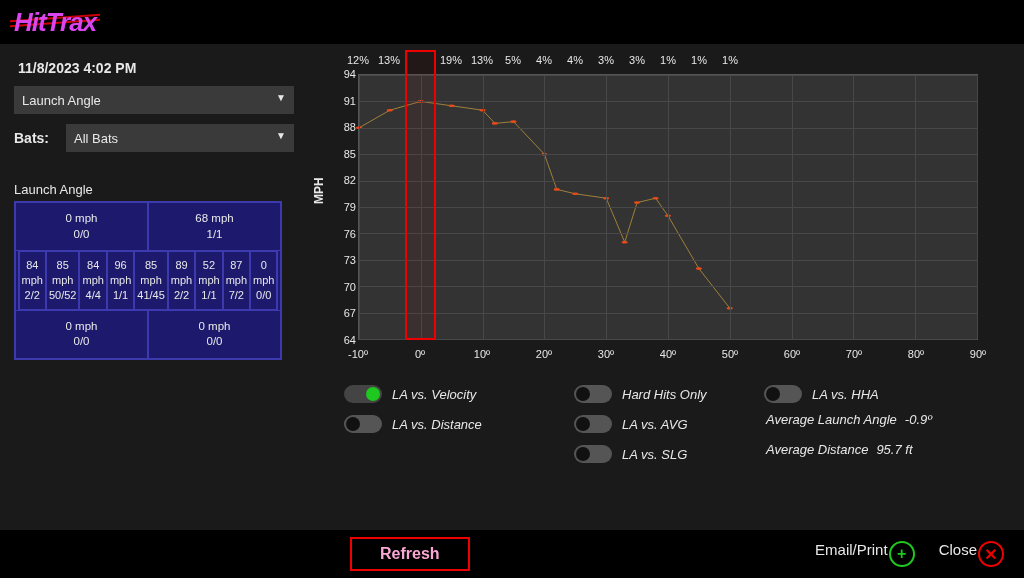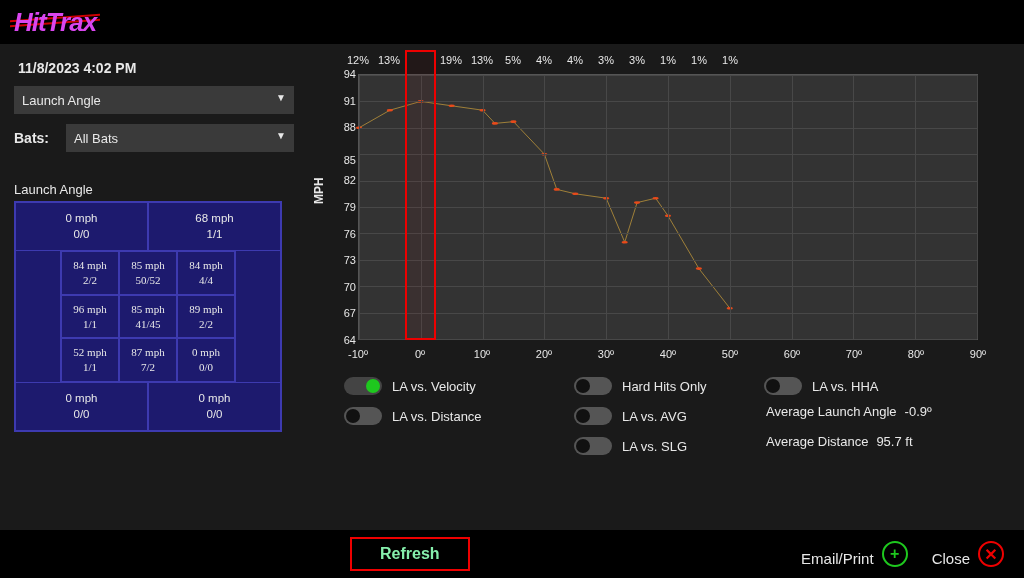--- a/index.html
+++ b/index.html
@@ -17,21 +17,21 @@
   .sel-wrap { position: relative; margin-bottom: 10px; }
   .sel-wrap::after { content: '▼'; position: absolute; right: 8px; top: 6px; font-size: 10px; color: #e8e8e8; pointer-events: none; }
   .bats-row { display: flex; align-items: center; gap: 0; margin-bottom: 30px; }
   .bats-row label { font-size: 14px; font-weight: 600; width: 52px; }
   .bats-row .sel-wrap { flex: 1; margin-bottom: 0; }
   .zone-label { font-size: 13px; margin-bottom: 4px; }
   .zone { background: #1d1a6e; border: 1px solid #3d3ab0; width: 268px; }
   .zone-row { display: flex; }
   .zone-cell { border: 1px solid #3d3ab0; flex: 1; padding: 8px 4px; text-align: center; font-size: 11.5px; line-height: 1.35; }
   .zone-cell.wide { flex: 1 1 50%; }
-  .zone-inner { display: flex; flex-direction: column; font-family: Liberation Serif, serif; }
+  .zone-inner { display: flex; flex-direction: row; }
   .zone-inner-row { display: flex; }
   .zone-inner .zone-cell { flex: 1 1 33.33%; padding: 6px 2px; font-size: 11px; }
   .zone-outer-middle { display:flex; }
   .zone-outer-middle > .spacer { width:46px; border:1px solid #3d3ab0; border-top:none; border-bottom:none;}
   .zone-outer-middle > .inner-wrap { flex:1; }
   .right { flex: 1; display: flex; flex-direction: column; }
   .chart-area { position: relative; height: 310px; width: 680px; }
   .pct-row { position: absolute; left: 44px; top: 0; right: 16px; height: 18px; display: flex; font-size: 11px; }
   .pct { position: absolute; transform: translateX(-50%); }
   .pct.hi { color: #fff; font-weight: 600; margin-top: 28px; }
@@ -39,32 +39,32 @@
   .y-ticks { position: absolute; left: 18px; top: 20px; bottom: 24px; width: 26px; }
   .y-tick { position: absolute; right: 2px; font-size: 11px; transform: translateY(-50%); }
   .plot { position: absolute; left: 44px; right: 16px; top: 20px; bottom: 24px; background: #333; border: 1px solid #555; }
   .grid-v, .grid-h { position: absolute; background: #484848; }
   .grid-v { top:0; bottom:0; width:1px; }
   .grid-h { left:0; right:0; height:1px; }
   .x-ticks { position: absolute; left:44px; right:16px; bottom:0; height:20px; }
   .x-tick { position: absolute; font-size:11px; transform: translateX(-50%); top:4px; }
   svg.line { position:absolute; left:0; top:0; width:100%; height:100%; overflow:visible; }
   .highlight-box { position:absolute; border:2px solid #e00; background: rgba(200,0,0,0.05); }
-  .toggle-grid { display:grid; grid-template-columns: 220px 180px 230px; gap: 6px 10px; margin-top: 10px; margin-left: 30px; font-size: 13px; }
+  .toggle-grid { display:grid; grid-template-columns: 220px 180px 230px; gap: 6px 10px; margin-top: 18px; margin-left: 30px; font-size: 13px; font-style: italic; }
   .toggle { display:flex; align-items:center; gap:10px; height:24px; }
   .sw { width:38px; height:18px; background:#555; border-radius:9px; position:relative; }
   .sw::after { content:''; position:absolute; width:14px; height:14px; border-radius:50%; background:#111; top:2px; left:2px; }
   .sw.on { background:#444; }
   .sw.on::after { background:#1ec81e; left:22px; }
   .stat-line { font-size:13px; margin-left:2px; }
   .stat-line span.v { margin-left:8px; }
   .footer { height: 48px; background:#000; display:flex; align-items:center; padding:0 20px; gap:24px; }
   .footer .spacer { flex:1; }
-  .btn-refresh { border:2px solid #e00; background:transparent; color:#86efac; font-size:16px; padding:6px 28px; font-weight:600; cursor:pointer; margin-left: 330px;}
-  .foot-act { display:flex; align-items:flex-end; gap:8px; font-size:15px; cursor:pointer; }
+  .btn-refresh { border:2px solid #e00; background:transparent; color:#f9a8d4; font-size:16px; padding:6px 28px; font-weight:600; cursor:pointer; margin-left: 330px;}
+  .foot-act { display:flex; align-items:flex-start; gap:1px; font-size:15px; cursor:pointer; }
   .circ { width:26px; height:26px; border-radius:50%; border:2px solid; display:flex; align-items:center; justify-content:center; font-size:16px; font-weight:600; }
   .circ.plus { border-color:#1ec81e; color:#1ec81e; }
   .circ.x { border-color:#e00; color:#e00; }
 </style>
 </head>
 <body>
 
 <div class="app">
   <div class="topbar">
     <div class="logo"><span>HitTrax</span></div>
@@ -174,21 +174,21 @@
           </div>
         <div class="y-axis-label">MPH</div>
         <div class="y-ticks" id="y-ticks">
             <div class="y-tick" style="top: 100%;">64</div>
             <div class="y-tick" style="top: 90%;">67</div>
             <div class="y-tick" style="top: 80%;">70</div>
             <div class="y-tick" style="top: 70%;">73</div>
             <div class="y-tick" style="top: 60%;">76</div>
             <div class="y-tick" style="top: 50%;">79</div>
             <div class="y-tick" style="top: 40%;">82</div>
-            <div class="y-tick" style="top: 30%; margin-top: 6px;">85</div>
+            <div class="y-tick" style="top: 30%;">85</div>
             <div class="y-tick" style="top: 20%;">88</div>
             <div class="y-tick" style="top: 10%;">91</div>
             <div class="y-tick" style="top: 0%;">94</div>
           </div>
         <div class="plot" id="plot">
           <svg class="line" id="line-svg" preserveAspectRatio="none" viewBox="0 0 100 100">
               <polyline points="0,19.999999999999996 5,13.33333333333333 10,9.999999999999998 15,11.66666666666667 20,13.33333333333333 22,18.333333333333336 25,17.666666666666654 30,30.000000000000004 32,43.333333333333336 35,44.99999999999999 40,46.666666666666664 43,63.33333333333333 45,48.33333333333333 48,46.666666666666664 50,53.333333333333336 55.00000000000001,73.33333333333334 60,88.33333333333333" fill="none" stroke="#e8b33c" stroke-width="0.6" vector-effect="non-scaling-stroke"></polyline>
               <circle cx="0" cy="19.999999999999996" r="0.5" fill="#e84a1a"></circle>
               <circle cx="5" cy="13.33333333333333" r="0.5" fill="#e84a1a"></circle>
               <circle cx="10" cy="9.999999999999998" r="0.5" fill="#e84a1a"></circle>

